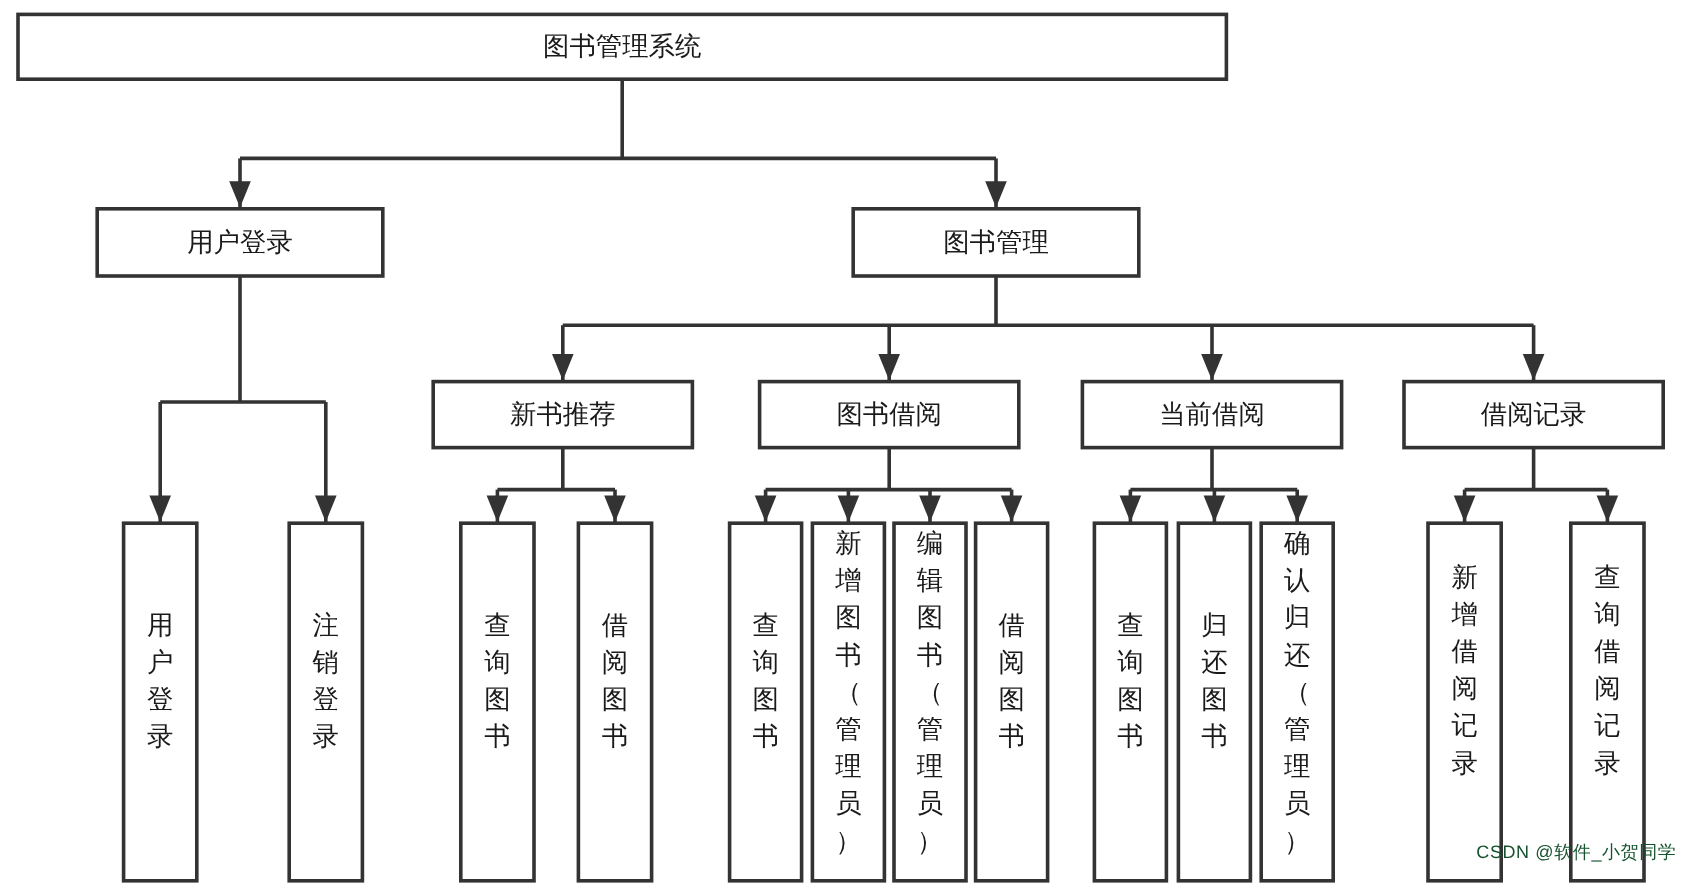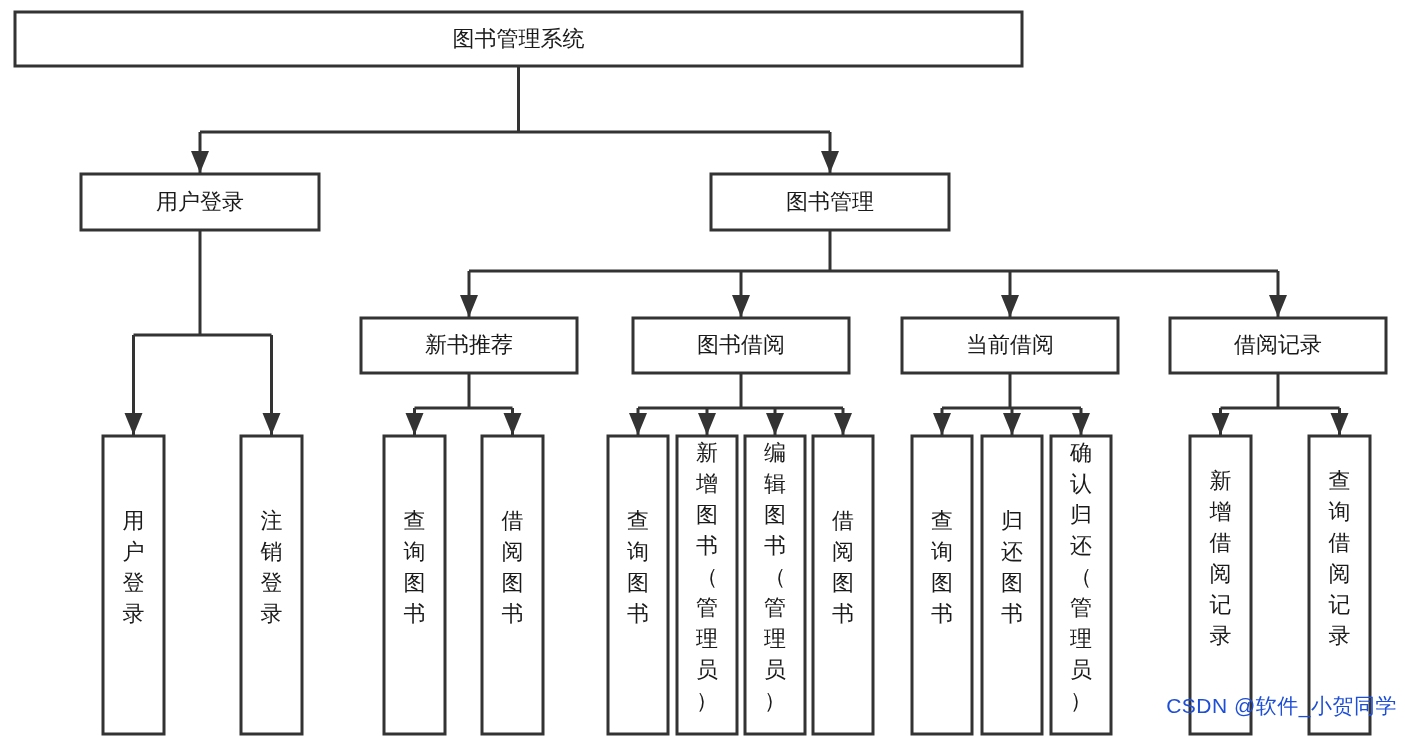--- a/index.html
+++ b/index.html
@@ -54,22 +54,22 @@
     font-size: 22px;
     fill: #1a1a1a;
     text-anchor: middle;
     white-space: pre;
   }
   .watermark {
     position: absolute;
     right: 8px;
     bottom: 6px;
     font-family: "Liberation Sans", "DejaVu Sans", sans-serif;
-    font-size: 21px;
-    color: #1d4ed8;
+    font-size: 15px;
+    color: #14532d;
     letter-spacing: 0.5px;
     user-select: none;
     pointer-events: none;
   }
 </style>
 </head>
 <body>
 
 <div id="diagram-root">
   <svg class="diagram" viewBox="0 0 1405 747" xmlns="http://www.w3.org/2000/svg">

